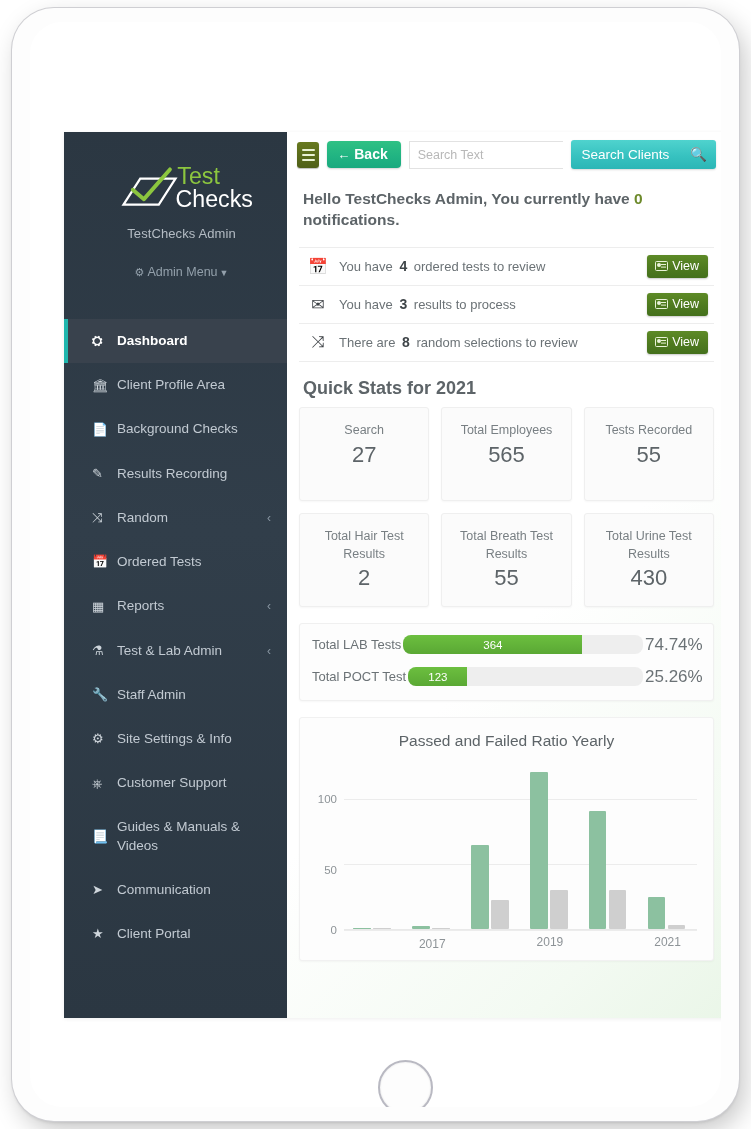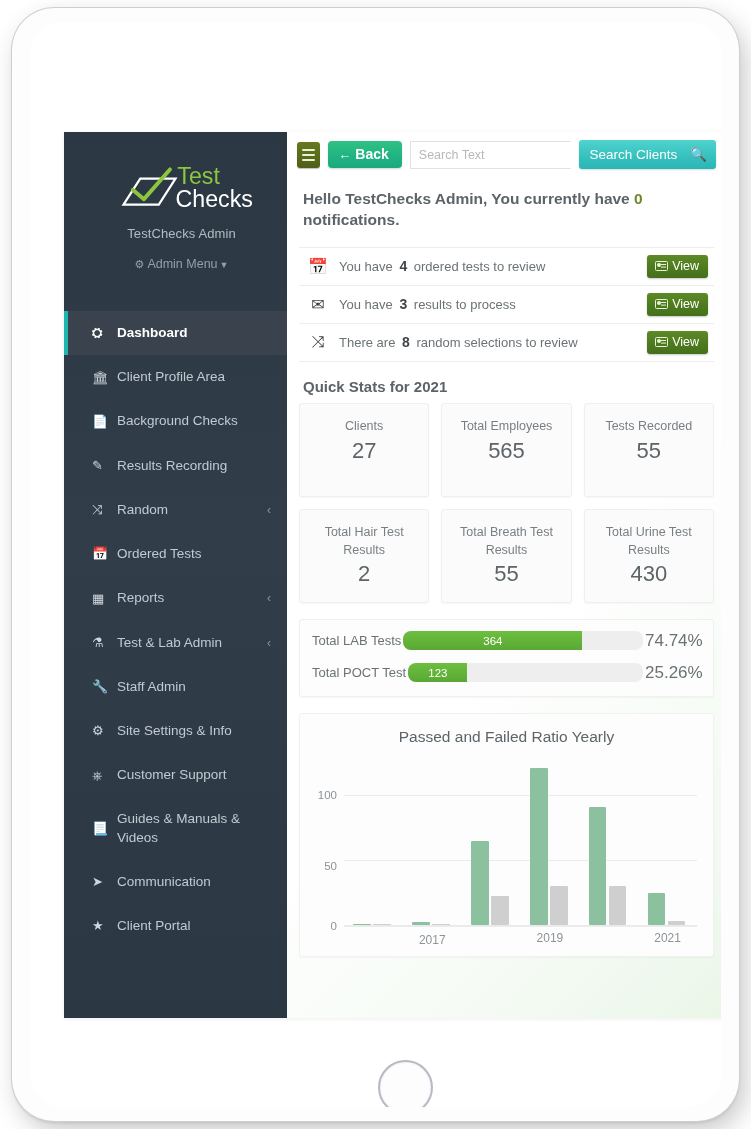--- a/index.html
+++ b/index.html
@@ -84,21 +84,21 @@
   }
   .brand-name {
     color: #b4bcc4;
     font-size: 13px;
     margin-top: 12px;
     letter-spacing: .1px;
   }
   .admin-menu {
     color: #93a0ab;
     font-size: 12.5px;
-    margin-top: 16px;
+    margin-top: 24px;
     padding-bottom: 20px;
   }
   .admin-menu .caret { font-size: 9px; margin-left: 2px; }
   .gear-glyph { font-size: 11px; margin-right: 3px; }
 
   #nav { padding-top: 14px; }
   .nav-item {
     display: flex;
     align-items: center;
     padding: 13px 16px 13px 28px;
@@ -196,21 +196,21 @@
   }
   .search-input::placeholder { color: #b8b8b8; }
   .btn-search {
     background: linear-gradient(180deg,#4fd3ce 0%,#37c2c0 55%,#2bb6b6 100%);
     color: #ffffff;
     font-size: 13.5px;
     padding: 6px 9px 7px 10px;
     border: none;
     border-radius: 3px;
     cursor: pointer;
-    display: flex; align-items: center; gap: 13px;
+    display: flex; align-items: center; gap: 21px;
     white-space: nowrap;
     box-shadow: 0 1px 2px rgba(0,0,0,.15);
   }
 
   
   #greeting {
     padding: 14px 16px 6px 16px;
     font-size: 15.5px;
     font-weight: bold;
     color: #5d6468;
@@ -276,21 +276,21 @@
     content:"";
     position: absolute; right: 1.2px; top: 2px;
     width: 4.5px; height: 1.2px;
     background: #e9f3d8;
     box-shadow: 0 2.6px 0 0 #e9f3d8;
   }
 
   
   #quickstats-title {
     padding: 16px 16px 8px 16px;
-    font-size: 15px;
+    font-size: 18px;
     font-weight: bold;
     color: #5d6468;
   }
   #stats-grid {
     display: grid;
     grid-template-columns: repeat(3, 1fr);
     gap: 12px;
     padding: 0 12px;
   }
   .stat-card {
@@ -548,21 +548,21 @@
               <button class="btn-view">
                 <span class="idcard"></span>
                 <span>View</span>
               </button>
             </div>
           </div>
 
         <div id="quickstats-title">Quick Stats for 2021</div>
         <div id="stats-grid">
             <div class="stat-card">
-              <div class="stat-label">Clients</div>
+              <div class="stat-label">Search</div>
               <div class="stat-value">27</div>
             </div>
             <div class="stat-card">
               <div class="stat-label">Total Employees</div>
               <div class="stat-value">565</div>
             </div>
             <div class="stat-card">
               <div class="stat-label">Tests Recorded</div>
               <div class="stat-value">55</div>
             </div>

